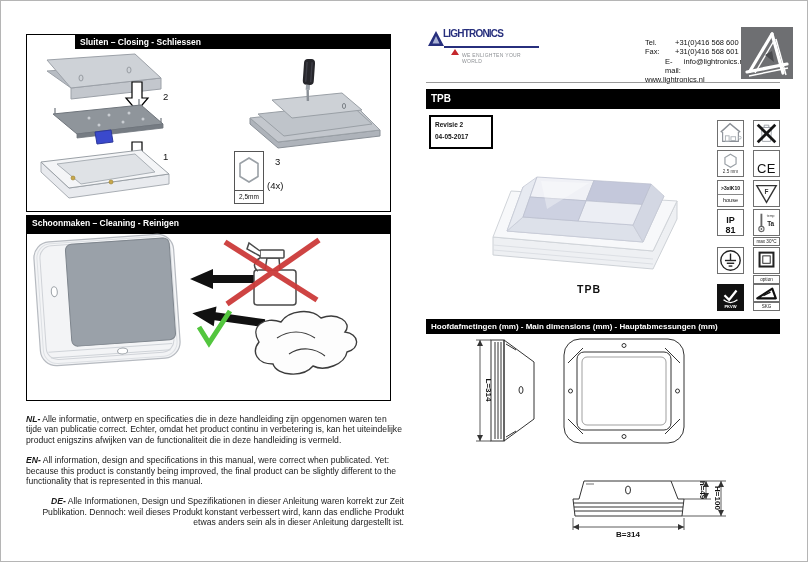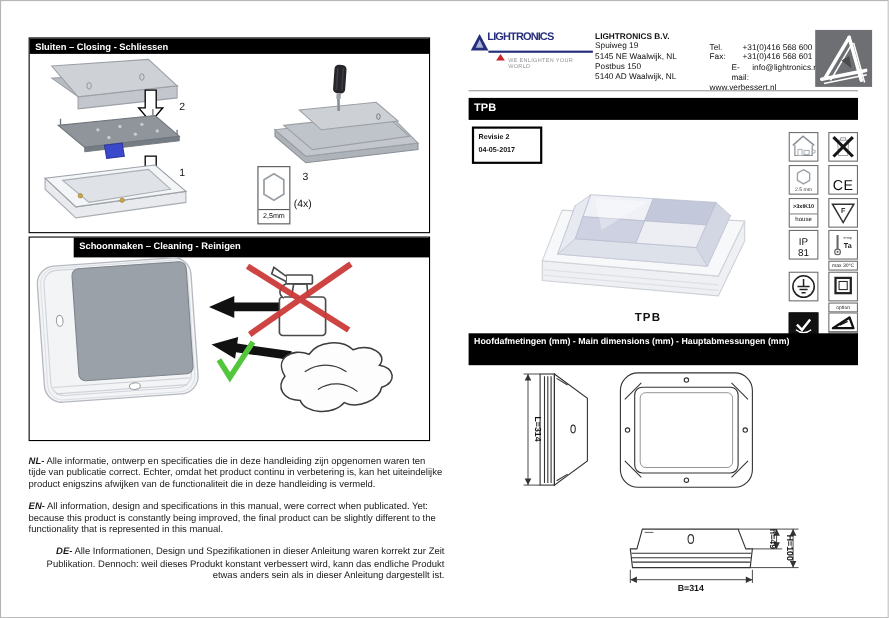--- a/index.html
+++ b/index.html
@@ -15,21 +15,21 @@
   .disc{font-size:8.6px;line-height:10.4px;color:#1a1a1a;}
   .disc b{font-weight:bold;font-style:italic;}
   .ctrow{display:flex;font-size:7.5px;line-height:9.3px;}
   .ctlabel{width:30px;flex:none;}
 </style>
 </head>
 <body>
 
 <div id="page">
 
-  <div class="abs secbox" style="left:25px;top:33px;width:365px;height:178px;">
+  <div class="abs secbox" style="left:25px;top:33px;width:365px;height:178px;padding-left:48px;">
     <div class="blackbar" style="height:14px;font-size:8.5px;line-height:14px;">
       <span>Sluiten – Closing - Schliessen</span>
     </div>
   </div>
 
   <svg class="abs" style="left:30px;top:51px;" width="205" height="155" viewBox="0 0 205 155">
 
     <g>
       <polygon points="16,19 40,36 130,26 104,13" fill="#b7bcc3" stroke="#9ca1a8" stroke-width="1"></polygon>
       <polygon points="40,36 130,26 130,37 40,47" fill="#c3c7cd" stroke="#9ca1a8" stroke-width="1"></polygon>
@@ -89,21 +89,21 @@
   <div class="abs" style="left:233px;top:150px;width:30px;height:53px;border:1px solid #555;box-sizing:border-box;background:#fff;">
     <svg width="28" height="38" viewBox="0 0 28 38">
       <polygon points="14,6 23,11.5 23,24.5 14,30 5,24.5 5,11.5" fill="none" stroke="#9aa0a6" stroke-width="1.6"></polygon>
     </svg>
     <div style="border-top:1px solid #555;height:12px;text-align:center;font-size:6.5px;line-height:12px;">2,5mm</div>
   </div>
   <div class="abs" style="left:274px;top:155px;font-size:9.5px;">3</div>
   <div class="abs" style="left:266px;top:179px;font-size:9.5px;">(4x)</div>
 
   <div class="abs secbox" style="left:25px;top:214px;width:365px;height:186px;">
-    <div class="blackbar" style="height:18px;font-size:8.5px;line-height:14px;margin-left:40px;">
+    <div class="blackbar" style="height:18px;font-size:8.5px;line-height:14px;">
       <span>Schoonmaken – Cleaning - Reinigen</span>
     </div>
   </div>
 
   <svg class="abs" style="left:26px;top:229px;" width="363" height="168" viewBox="0 0 363 168">
 
     <g transform="rotate(-4 80 70)">
       <rect x="10" y="8" width="140" height="124" rx="16" fill="#f3f4f6" stroke="#b6bac0" stroke-width="1.2"></rect>
       <rect x="13" y="10" width="134" height="120" rx="14" fill="none" stroke="#dde0e4" stroke-width="1"></rect>
       <rect x="16" y="12" width="128" height="114" rx="12" fill="none" stroke="#d0d3d8" stroke-width="1"></rect>
@@ -146,43 +146,36 @@
     <svg class="abs" style="left:0;top:3px;" width="20" height="20" viewBox="0 0 20 20">
       <polygon points="2,17 10,2 18,17" fill="#272f7d"></polygon>
       <polygon points="6.5,14.5 10,7 13.5,14.5" fill="#aab2d6"></polygon>
     </svg>
     <div class="abs" style="left:17px;top:2px;font-size:10px;font-weight:bold;letter-spacing:-0.8px;color:#272f7d;">LIGHTRONICS</div>
     <div class="abs" style="left:18px;top:20px;width:95px;height:2px;background:#272f7d;"></div>
     <div class="abs" style="left:25px;top:23px;width:0;height:0;border-left:4px solid transparent;border-right:4px solid transparent;border-bottom:6px solid #c4262c;"></div>
     <div class="abs" style="left:36px;top:26px;font-size:5px;letter-spacing:0.3px;color:#8d9094;">WE ENLIGHTEN YOUR WORLD</div>
   </div>
 
-  <div class="abs" style="left:540px;top:27px;width:100px;font-size:7.5px;line-height:9.3px;">
-    <div style="font-weight:bold;">LIGHTRONICS B.V.</div>
-    <div>Spuiweg 19</div>
-    <div>5145 NE Waalwijk, NL</div>
-    <div>Postbus 150</div>
-    <div>5140 AD Waalwijk, NL</div>
-  </div>
 
   <div class="abs" style="left:644px;top:37px;width:100px;">
     <div class="ctrow">
       <span class="ctlabel">Tel.</span>
       <span>+31(0)416 568 600</span>
     </div>
     <div class="ctrow">
       <span class="ctlabel">Fax:</span>
       <span>+31(0)416 568 601</span>
     </div>
     <div class="ctrow">
       <span style="margin-right:3px;padding-left:20px;">E-mail:</span>
       <span>info@lightronics.nl</span>
     </div>
     <div class="ctrow">
-      <span>www.verbessert.nl</span>
+      <span>www.lightronics.nl</span>
     </div>
   </div>
 
   <svg class="abs" style="left:740px;top:26px;" width="52" height="52" viewBox="0 0 52 52">
     <rect x="0" y="0" width="52" height="52" fill="#6e6f72"></rect>
     <g stroke="#fff" stroke-width="3.2" stroke-linecap="round">
       <line x1="9" y1="44" x2="31" y2="7"></line>
       <line x1="31" y1="7" x2="42" y2="46"></line>
       <line x1="6" y1="45" x2="46" y2="37"></line>
     </g>
@@ -263,21 +256,21 @@
     <div style="font-size:5.5px;line-height:11px;border-top:1px solid #888;width:100%;text-align:center;">house</div>
   </div>
 
   <div class="abs iconbox" style="left:752px;top:179px;width:27px;height:27px;">
     <svg width="25" height="25" viewBox="0 0 27 27">
       <polygon points="3,5 24,5 13.5,23" fill="none" stroke="#333" stroke-width="1.5"></polygon>
       <text x="13.5" y="13.5" font-size="7" font-weight="bold" fill="#333" text-anchor="middle">F</text>
     </svg>
   </div>
 
-  <div class="abs iconbox" style="left:716px;top:208px;width:27px;height:27px;font-weight:normal;">
+  <div class="abs iconbox" style="left:716px;top:208px;width:27px;height:27px;font-weight:bold;">
     <div style="font-size:9px;line-height:10px;">IP</div>
     <div style="font-size:9px;line-height:10px;">81</div>
   </div>
 
   <div class="abs iconbox" style="left:752px;top:208px;width:27px;height:27px;">
     <svg width="25" height="25" viewBox="0 0 27 27">
       <line x1="8" y1="4" x2="8" y2="18" stroke="#666" stroke-width="2"></line>
       <circle cx="8" cy="20.5" r="2.8" fill="#fff" stroke="#666" stroke-width="1.2"></circle>
       <circle cx="8" cy="20.5" r="1" fill="#666"></circle>
       <text x="18" y="8" font-size="3.8" fill="#444" text-anchor="middle">temp</text>
@@ -313,21 +306,21 @@
   </div>
 
   <div class="abs iconbox" style="left:752px;top:283px;width:27px;height:18px;">
     <svg width="25" height="16" viewBox="0 0 27 18">
       <polygon points="3,15 20,4 24,15" fill="none" stroke="#111" stroke-width="2.4" stroke-linejoin="round"></polygon>
       <line x1="10" y1="12" x2="18" y2="8" stroke="#111" stroke-width="1.4"></line>
     </svg>
   </div>
   <div class="abs iconstrip" style="left:752px;top:301px;width:27px;height:9px;">SKG</div>
 
-  <div class="abs blackbar" style="left:425px;top:302px;width:354px;height:29px;font-size:8px;line-height:15px;">
+  <div class="abs blackbar" style="left:425px;top:318px;width:354px;height:15px;font-size:8px;line-height:15px;">
     <span>Hoofdafmetingen (mm)  - Main dimensions (mm)  -  Hauptabmessungen (mm)</span>
   </div>
 
   <svg class="abs" style="left:425px;top:336px;" width="365" height="222" viewBox="0 0 365 222">
 
     <g stroke="#333" fill="none" stroke-width="1">
       <rect x="65" y="3" width="13" height="101"></rect>
       <line x1="69" y1="5" x2="69" y2="102"></line>
         <line x1="72" y1="5" x2="72" y2="102"></line>
         <line x1="75" y1="5" x2="75" y2="102"></line>

